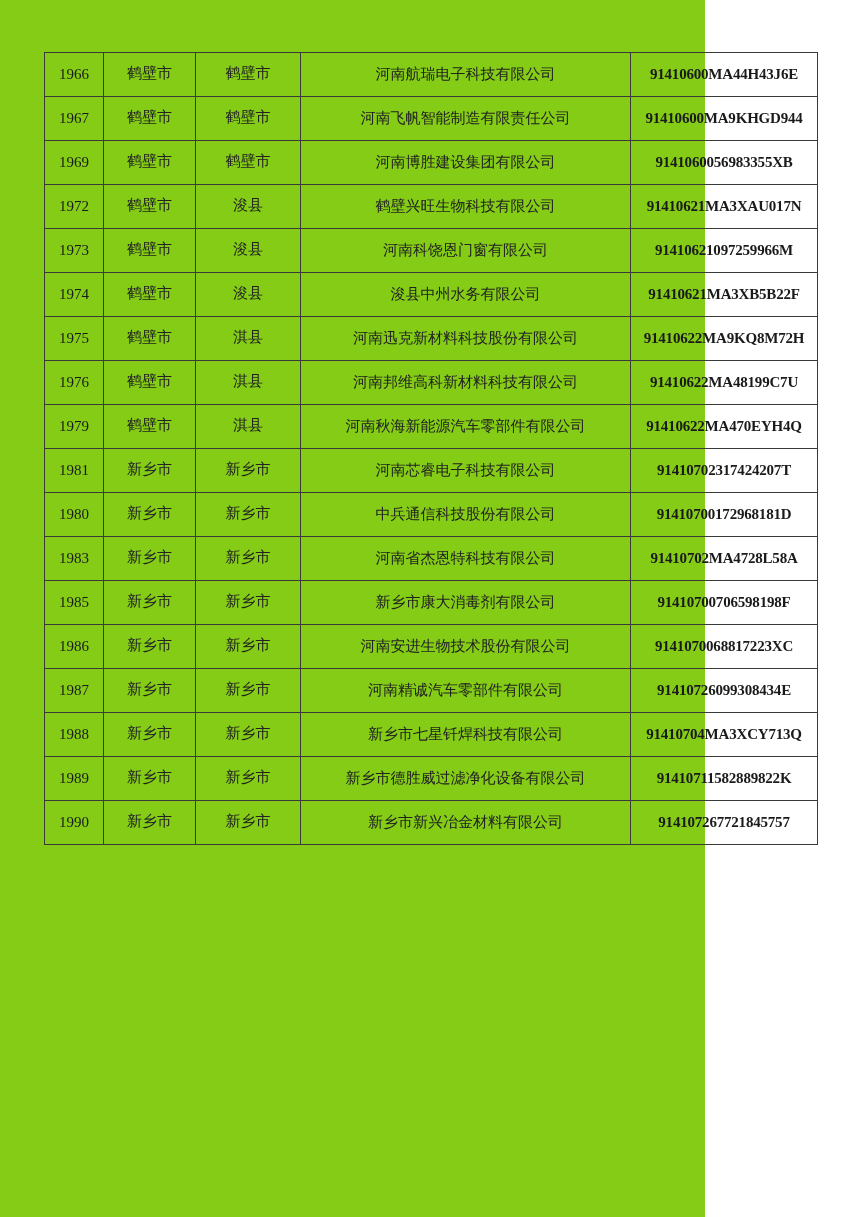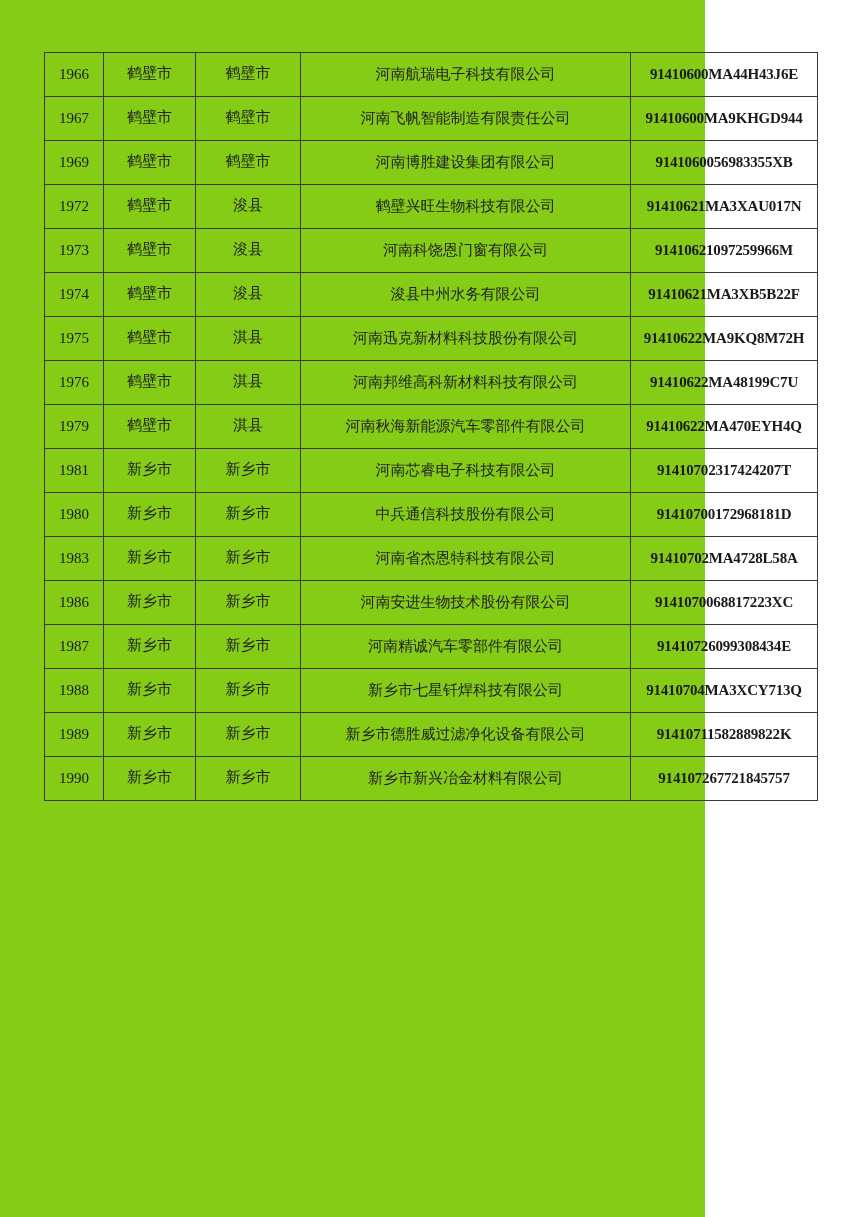--- a/index.html
+++ b/index.html
@@ -139,20 +139,27 @@
           <td class="c-code">91410700172968181D</td>
         </tr>
         <tr>
           <td class="c-no">1983</td>
           <td class="c-city">新乡市</td>
           <td class="c-county">新乡市</td>
           <td class="c-name">河南省杰恩特科技有限公司</td>
           <td class="c-code">91410702MA4728L58A</td>
         </tr>
         <tr>
+          <td class="c-no">1985</td>
+          <td class="c-city">新乡市</td>
+          <td class="c-county">新乡市</td>
+          <td class="c-name">新乡市康大消毒剂有限公司</td>
+          <td class="c-code">91410700706598198F</td>
+        </tr>
+        <tr>
           <td class="c-no">1986</td>
           <td class="c-city">新乡市</td>
           <td class="c-county">新乡市</td>
           <td class="c-name">河南安进生物技术股份有限公司</td>
           <td class="c-code">9141070068817223XC</td>
         </tr>
         <tr>
           <td class="c-no">1987</td>
           <td class="c-city">新乡市</td>
           <td class="c-county">新乡市</td>

